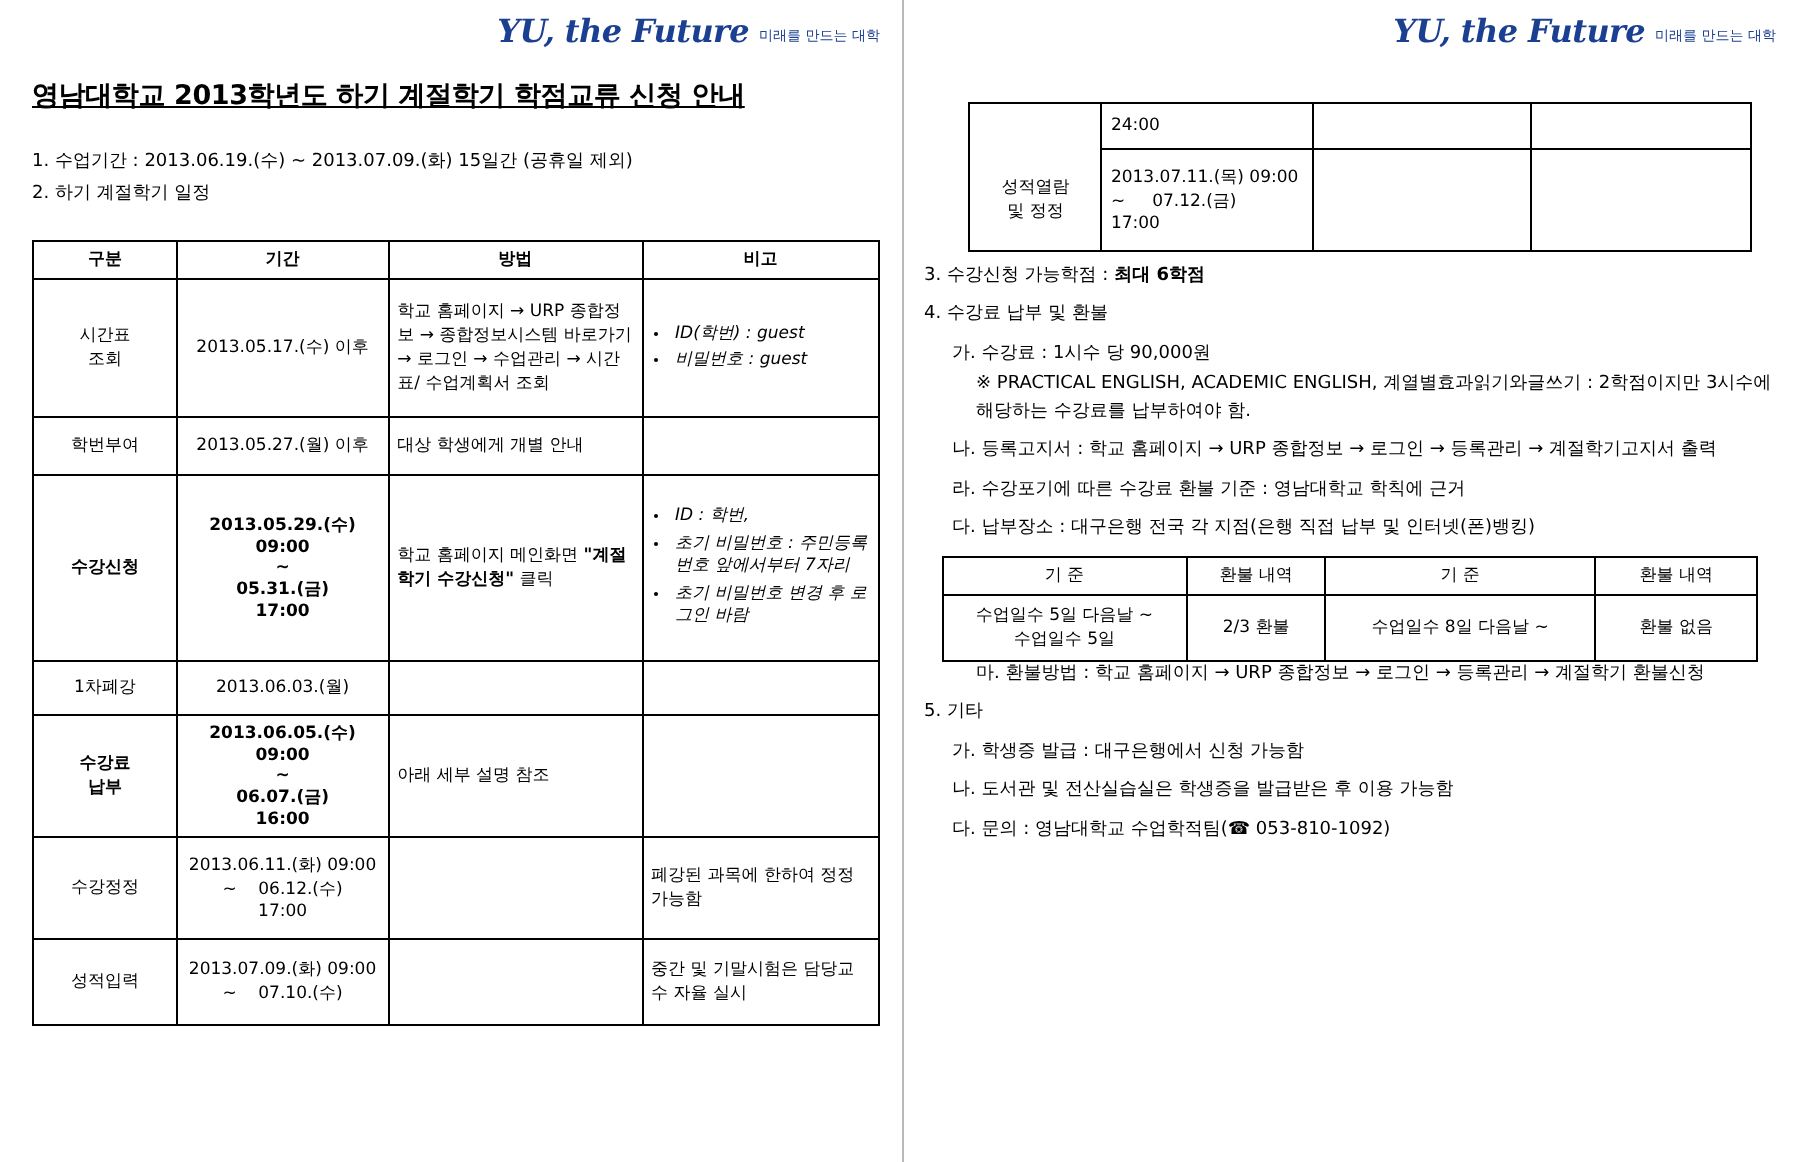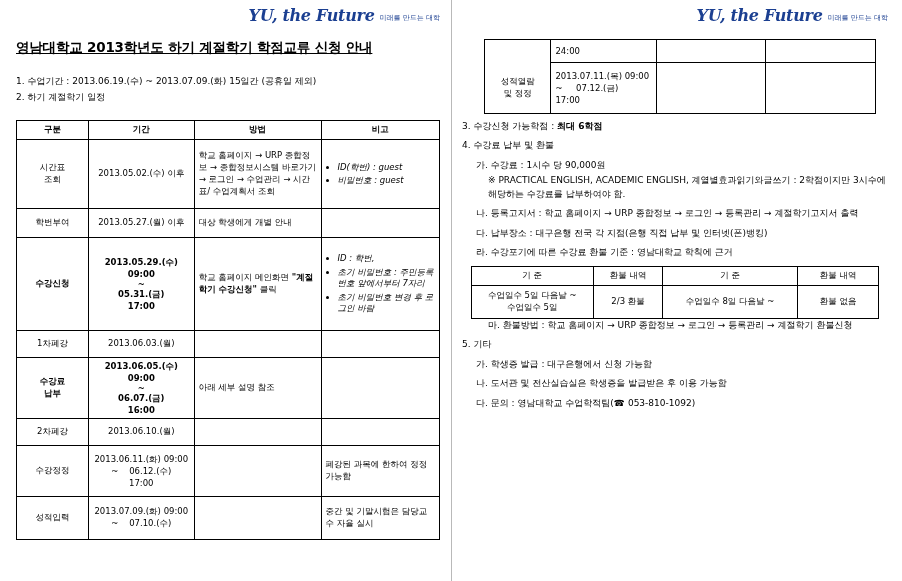--- a/index.html
+++ b/index.html
@@ -75,21 +75,21 @@
         <tr>
           <th style="width:17%">구분</th>
           <th style="width:25%">기간</th>
           <th style="width:30%">방법</th>
           <th style="width:28%">비고</th>
         </tr>
       </thead>
       <tbody>
         <tr>
           <td class="c" style="height:62px">시간표<br>조회</td>
-          <td class="c">2013.05.02.(수) 이후</td>
+          <td class="c">2013.05.17.(수) 이후</td>
           <td class="l">학교 홈페이지 → URP 종합정보 → 종합정보시스템 바로가기 → 로그인 → 수업관리 → 시간표/ 수업계획서 조회</td>
           <td class="l">
             <ul class="dots">
               <li>ID(학번) : guest</li>
               <li>비밀번호 : guest</li>
             </ul>
           </td>
         </tr>
         <tr>
           <td class="c" style="height:22px">학번부여</td>
@@ -115,26 +115,20 @@
           <td></td>
           <td></td>
         </tr>
         <tr>
           <td class="c" style="height:54px"><b>수강료<br>납부</b></td>
           <td class="c"><b>2013.06.05.(수) 09:00<br>~<br>06.07.(금)<br>16:00</b></td>
           <td class="l">아래 세부 설명 참조</td>
           <td></td>
         </tr>
         <tr>
-          <td class="c" style="height:20px">2차폐강</td>
-          <td class="c">2013.06.10.(월)</td>
-          <td></td>
-          <td></td>
-        </tr>
-        <tr>
           <td class="c" style="height:44px">수강정정</td>
           <td class="c">2013.06.11.(화) 09:00<br>~&nbsp;&nbsp;&nbsp;&nbsp;06.12.(수)<br>17:00</td>
           <td></td>
           <td class="l">폐강된 과목에 한하여 정정 가능함</td>
         </tr>
         <tr>
           <td class="c" style="height:36px">성적입력</td>
           <td class="c">2013.07.09.(화) 09:00<br>~&nbsp;&nbsp;&nbsp;&nbsp;07.10.(수)</td>
           <td></td>
           <td class="l">중간 및 기말시험은 담당교수 자율 실시</td>
@@ -143,21 +137,21 @@
     </table>
   </div>
 
   <div class="col col-right">
 
     <div class="logo">
       <span class="logo-main">YU, the Future</span>
       <span class="logo-sub">미래를 만드는 대학</span>
     </div>
 
-    <table class="tbl-right-top" style="width:92%;margin-left:22px;margin-top:14px;border-radius:18px;">
+    <table class="tbl-right-top" style="width:92%;margin-left:22px;margin-top:26px;border-radius:18px;">
       <tbody>
         <tr>
           <td style="width:17%;border-bottom:none;"></td>
           <td class="l" style="width:27%">24:00</td>
           <td style="width:28%"></td>
           <td style="width:28%"></td>
         </tr>
         <tr>
           <td class="c" style="border-top:none;height:46px">성적열람<br>및 정정</td>
           <td class="l">2013.07.11.(목) 09:00<br>~&nbsp;&nbsp;&nbsp;&nbsp;&nbsp;07.12.(금)<br>17:00</td>
@@ -165,22 +159,22 @@
           <td></td>
         </tr>
       </tbody>
     </table>
 
     <div class="line sp">3. 수강신청 가능학점 : <b>최대 6학점</b></div>
     <div class="line sp">4. 수강료 납부 및 환불</div>
     <div class="line ind2 sp">가. 수강료 : 1시수 당 90,000원</div>
     <div class="line ind3">※ PRACTICAL ENGLISH, ACADEMIC ENGLISH, 계열별효과읽기와글쓰기 :  2학점이지만 3시수에 해당하는 수강료를 납부하여야 함.</div>
     <div class="line ind2 sp">나. 등록고지서 : 학교 홈페이지 → URP 종합정보 → 로그인 → 등록관리 → 계절학기고지서 출력</div>
+    <div class="line ind2 sp">라. 수강포기에 따른 수강료 환불 기준 : 영남대학교 학칙에 근거</div>
     <div class="line ind2 sp">다. 납부장소 : 대구은행 전국 각 지점(은행 직접 납부 및 인터넷(폰)뱅킹)</div>
-    <div class="line ind2 sp">라. 수강포기에 따른 수강료 환불 기준 : 영남대학교 학칙에 근거</div>
 
     <table class="tbl-refund">
       <thead>
         <tr>
           <th style="width:30%;border:1px solid #000;padding:3px 4px;font-weight:normal;">기    준</th>
           <th style="width:17%;border:1px solid #000;padding:3px 4px;font-weight:normal;">환불 내역</th>
           <th style="width:33%;border:1px solid #000;padding:3px 4px;font-weight:normal;">기    준</th>
           <th style="width:20%;border:1px solid #000;padding:3px 4px;font-weight:normal;">환불 내역</th>
         </tr>
       </thead>

